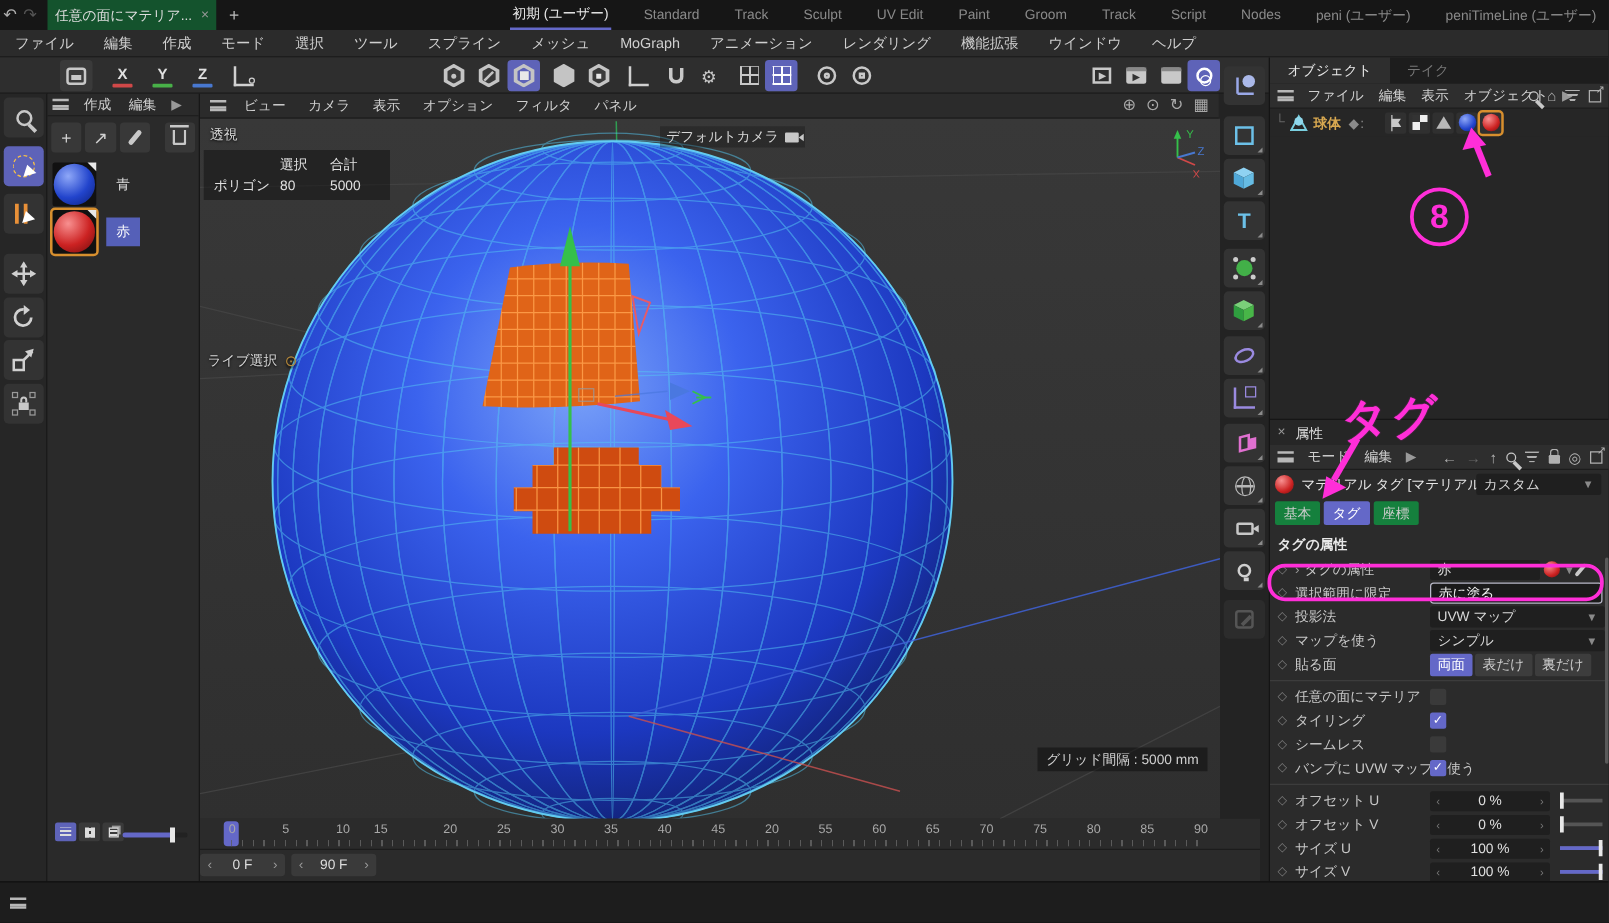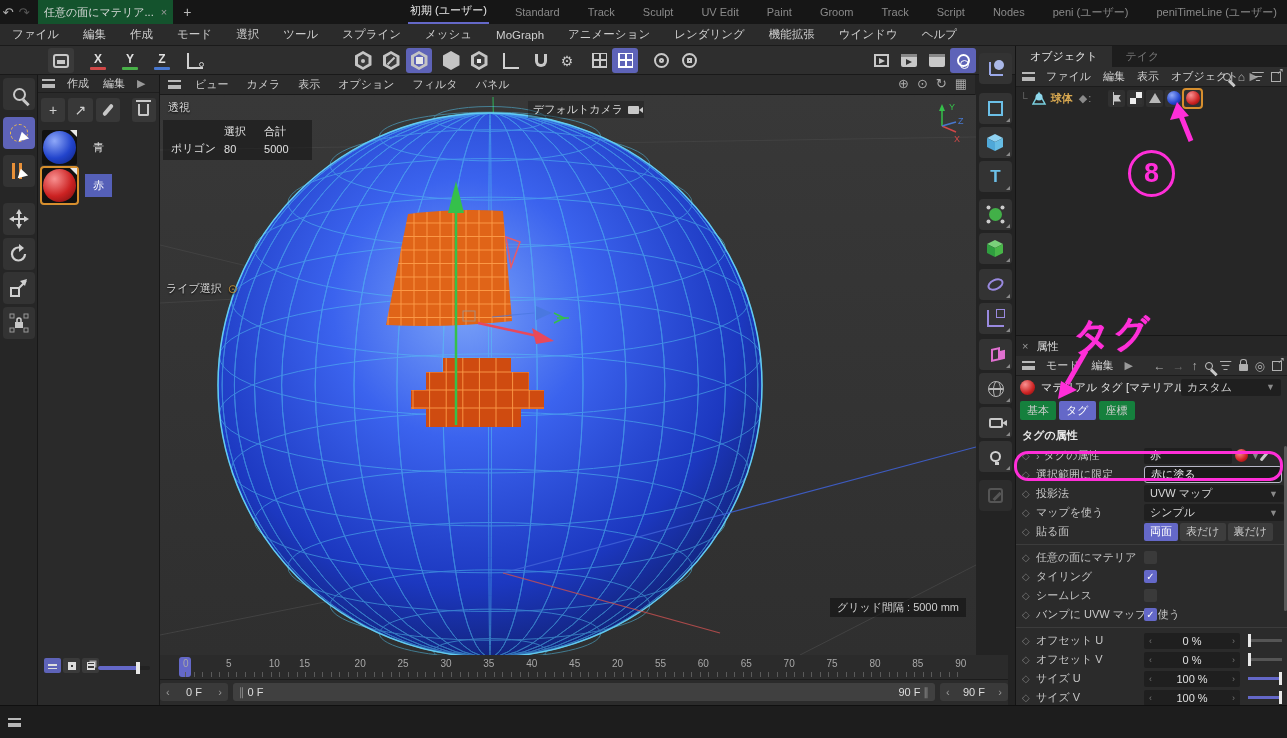--- a/index.html
+++ b/index.html
@@ -639,24 +639,20 @@
         <span class="rtick" style="left: 709.4px;">80</span>
         <span class="rtick" style="left: 752.3px;">85</span>
         <span class="rtick" style="left: 795.2px;">90</span>
       </div>
     <div class="tlctrls">
       <span class="spin" style="width:68px">
         <span class="c">‹</span>
         <span>0 F</span>
         <span class="c">›</span>
       </span>
-      <span class="rangebar">
-        <span><span class="h">∥ </span><span>0 F</span></span>
-        <span><span>90 F</span><span class="h"> ∥</span></span>
-      </span>
       <span class="spin" style="width:68px">
         <span class="c">‹</span>
         <span>90 F</span>
         <span class="c">›</span>
       </span>
     </div>
   </div>
 
   <div class="abs righttools">
     <div class="rtool nosub" style="top:5px">

